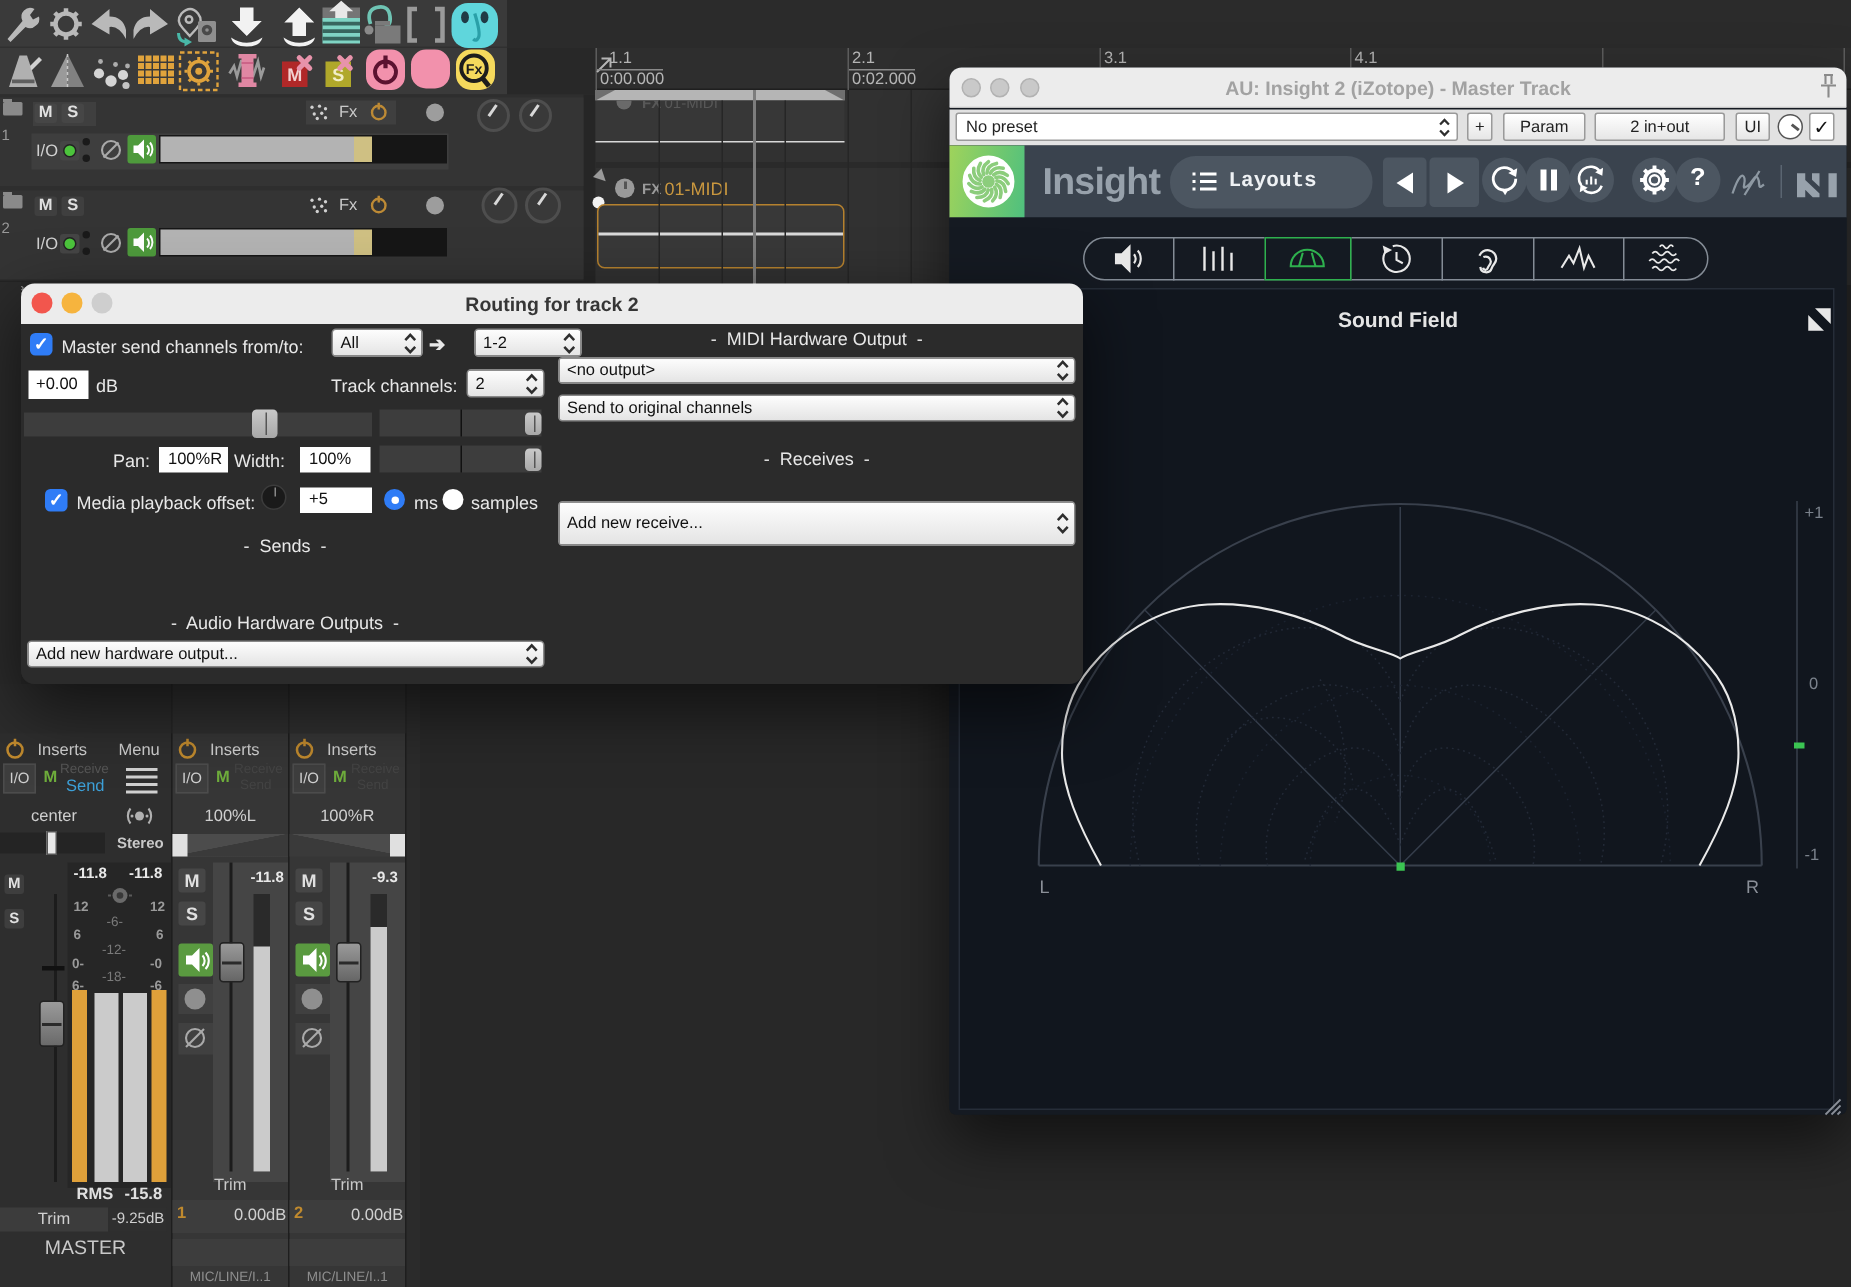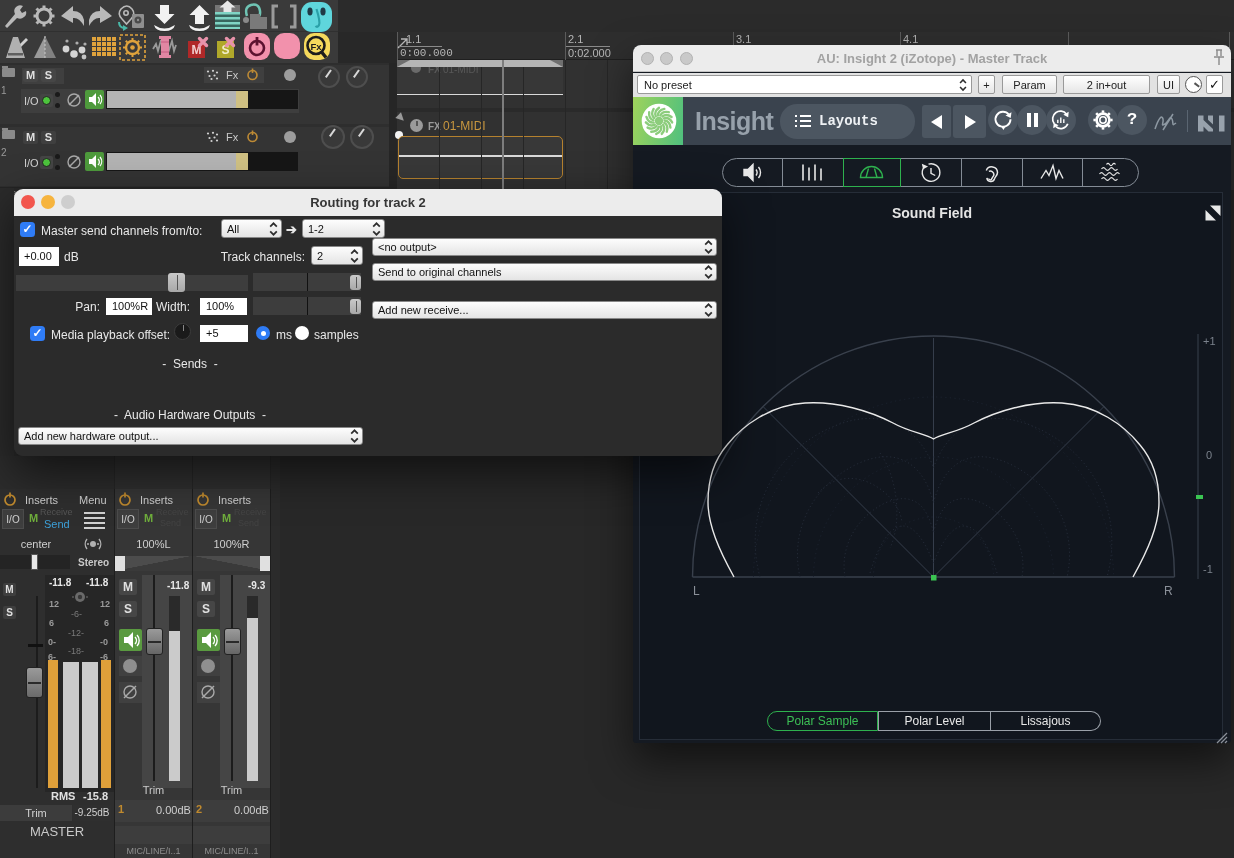--- a/index.html
+++ b/index.html
@@ -338,21 +338,21 @@
   <div class="abs" style="left:0px; top:429px; width:14px; height:1px; background:#3a3a3a;"></div>
 
   <div class="abs" id="timeline">
     <div id="ruler">
       <div class="rtick" style="left:0px;"></div>
       <svg style="position:absolute; left:0px; top:5px;" width="12" height="12" viewBox="0 0 12 12">
           <path d="M1 11 L10 2 M4 2 h6 v6" stroke="#b5b5b5" stroke-width="1.3" fill="none"></path>
         </svg>
         <div class="rlbl" style="left:9px; top:1px;">1.1</div>
       <div class="rundl" style="left:1px; top:14px; width:44px;"></div>
-      <div class="rlbl" style="left:3px; top:15px;font-family:Liberation Mono, monospace;">0:00.000</div>
+      <div class="rlbl" style="left:3px; top:15px;">0:00.000</div>
       <div class="rtick" style="left:168px;"></div>
       <div class="rlbl" style="left:171px; top:1px;">2.1</div>
       <div class="rundl" style="left:169px; top:14px; width:44px;"></div>
       <div class="rlbl" style="left:171px; top:15px;">0:02.000</div>
       <div class="rtick" style="left:336px;"></div>
       <div class="rlbl" style="left:339px; top:1px;">3.1</div>
       <div class="rundl" style="left:337px; top:14px; width:44px;"></div>
       <div class="rtick" style="left:503px;"></div>
       <div class="rlbl" style="left:506px; top:1px;">4.1</div>
       <div class="rundl" style="left:504px; top:14px; width:44px;"></div>
@@ -766,25 +766,20 @@
           <text x="53" y="402" fill="#8b9099" font-size="12" font-family="Liberation Sans">L</text>
           <text x="524" y="402" fill="#8b9099" font-size="12" font-family="Liberation Sans">R</text>
 
           <line x1="558" y1="141" x2="558" y2="386" stroke="#39404c" stroke-width="1"></line>
           <text x="563" y="152" fill="#7b828c" font-size="11" font-family="Liberation Sans">+1</text>
           <text x="566" y="266" fill="#7b828c" font-size="11" font-family="Liberation Sans">0</text>
           <text x="563" y="380" fill="#7b828c" font-size="11" font-family="Liberation Sans">-1</text>
           <rect x="556" y="302" width="7" height="4" fill="#3bc452"></rect>
         </svg>
 
-        <div style="position:absolute; left:127px; top:518px; width:334px; height:20px;">
-          <div style="position:absolute; left:0; top:0; width:111px; height:20px; border:1.2px solid #2eb14e; border-radius:10px 0 0 10px; color:#3cbf55; font-size:12px; text-align:center; line-height:18px;">Polar Sample</div>
-          <div style="position:absolute; left:111px; top:0; width:113px; height:20px; border:1px solid #9aa0a8; color:#e8e8e8; font-size:12px; text-align:center; line-height:18px;">Polar Level</div>
-          <div style="position:absolute; left:224px; top:0; width:110px; height:20px; border:1px solid #9aa0a8; border-left:none; border-radius:0 10px 10px 0; color:#e8e8e8; font-size:12px; text-align:center; line-height:18px;">Lissajous</div>
-        </div>
       </div>
       <svg style="position:absolute; left:582px; top:587px;" width="14" height="12" viewBox="0 0 14 12">
           <g stroke="#8b9099" stroke-width="1.2">
             <line x1="2" y1="11" x2="12" y2="1"></line>
             <line x1="6" y1="11" x2="12" y2="5"></line>
             <line x1="10" y1="11" x2="12" y2="9"></line>
           </g>
         </svg>
     </div>
   </div>
@@ -800,21 +795,21 @@
 
       <div class="abs" style="left:6px; top:6px; width:15px; height:15px; background:#2f7cf6; border-radius:3.5px; color:#fff; font-size:12px; font-weight:bold; text-align:center; line-height:15px;">✓</div>
       <div class="dtxt" style="left:27px; top:8px;">Master send channels from/to:</div>
       <div class="combo" style="left:207px; top:3px; width:61px; height:19px;">
           <span class="cl">All</span>
           <span class="st"><svg width="9" height="15" viewBox="0 0 9 15">
               <path d="M1.2 5.2 L4.5 1.8 L7.8 5.2 M1.2 9.8 L4.5 13.2 L7.8 9.8" stroke="#2e2e2e" stroke-width="1.7" fill="none"></path>
             </svg></span>
         </div>
       <div class="dtxt" style="left:272px; top:6px; font-weight:bold; font-size:13px;">➔</div>
-      <div class="combo" style="left:288px; top:3px; width:83px; height:19px;padding-left:32px;">
+      <div class="combo" style="left:302px; top:3px; width:72px; height:19px;padding-left:32px;">
           <span class="cl">1-2</span>
           <span class="st"><svg width="9" height="15" viewBox="0 0 9 15">
               <path d="M1.2 5.2 L4.5 1.8 L7.8 5.2 M1.2 9.8 L4.5 13.2 L7.8 9.8" stroke="#2e2e2e" stroke-width="1.7" fill="none"></path>
             </svg></span>
         </div>
 
       <div class="wfield" style="left:5px; top:31px; width:40px; height:19px; line-height:19px; padding-left:5px;">+0.00</div>
       <div class="dtxt" style="left:50px; top:34px;">dB</div>
       <div class="dtxt" style="left:203px; top:34px; width:88px; text-align:right;">Track channels:</div>
       <div class="combo" style="left:297px; top:30px; width:52px; height:19px;">
@@ -853,34 +848,35 @@
 
       <div class="dtxt" style="left:0px; top:141px; width:352px; text-align:center;">-&nbsp; Sends&nbsp; -</div>
       <div class="dtxt" style="left:0px; top:192px; width:352px; text-align:center;">-&nbsp; Audio Hardware Outputs&nbsp; -</div>
       <div class="combo bigdd" style="left:4px; top:211px; width:345px; height:18px;">
           <span class="cl">Add new hardware output...</span>
           <span class="st"><svg width="9" height="15" viewBox="0 0 9 15">
               <path d="M1.2 5.2 L4.5 1.8 L7.8 5.2 M1.2 9.8 L4.5 13.2 L7.8 9.8" stroke="#2e2e2e" stroke-width="1.7" fill="none"></path>
             </svg></span>
         </div>
 
+      <div class="dtxt" style="left:358px; top:3px; width:345px; text-align:center;">-&nbsp; MIDI Hardware Output&nbsp; -</div>
       <div class="combo bigdd" style="left:358px; top:47px; width:345px; height:18px;">
           <span class="cl">Send to original channels</span>
           <span class="st"><svg width="9" height="15" viewBox="0 0 9 15">
               <path d="M1.2 5.2 L4.5 1.8 L7.8 5.2 M1.2 9.8 L4.5 13.2 L7.8 9.8" stroke="#2e2e2e" stroke-width="1.7" fill="none"></path>
             </svg></span>
         </div>
       <div class="combo bigdd" style="left:358px; top:22px; width:345px; height:18px;">
           <span class="cl">&lt;no output&gt;</span>
           <span class="st"><svg width="9" height="15" viewBox="0 0 9 15">
               <path d="M1.2 5.2 L4.5 1.8 L7.8 5.2 M1.2 9.8 L4.5 13.2 L7.8 9.8" stroke="#2e2e2e" stroke-width="1.7" fill="none"></path>
             </svg></span>
         </div>
       <div class="dtxt" style="left:358px; top:83px; width:345px; text-align:center;">-&nbsp; Receives&nbsp; -</div>
-      <div class="combo bigdd" style="left:358px; top:85px; width:345px; height:18px;">
+      <div class="combo bigdd" style="left:358px; top:118px; width:345px; height:30px;">
           <span class="cl">Add new receive...</span>
           <span class="st"><svg width="9" height="15" viewBox="0 0 9 15">
               <path d="M1.2 5.2 L4.5 1.8 L7.8 5.2 M1.2 9.8 L4.5 13.2 L7.8 9.8" stroke="#2e2e2e" stroke-width="1.7" fill="none"></path>
             </svg></span>
         </div>
     </div>
   </div>
 
 </div>
 

